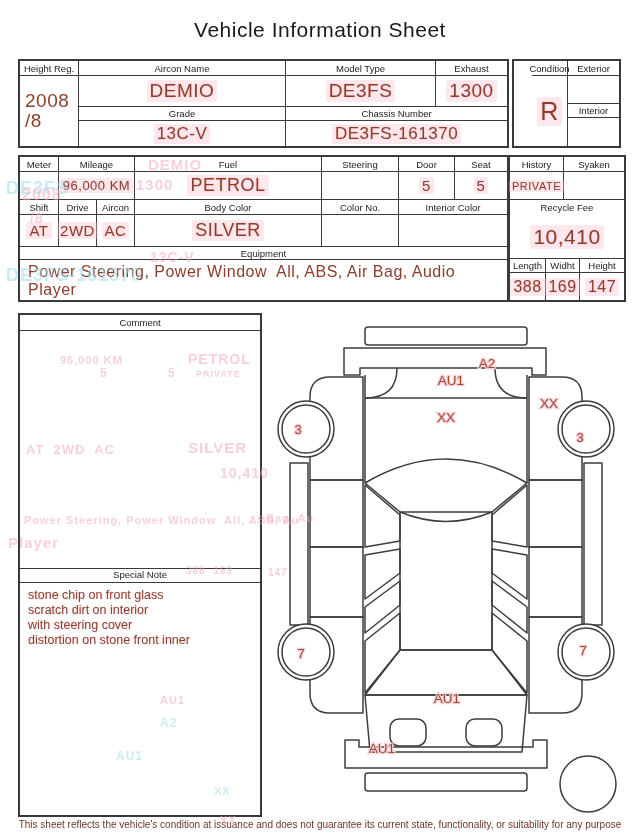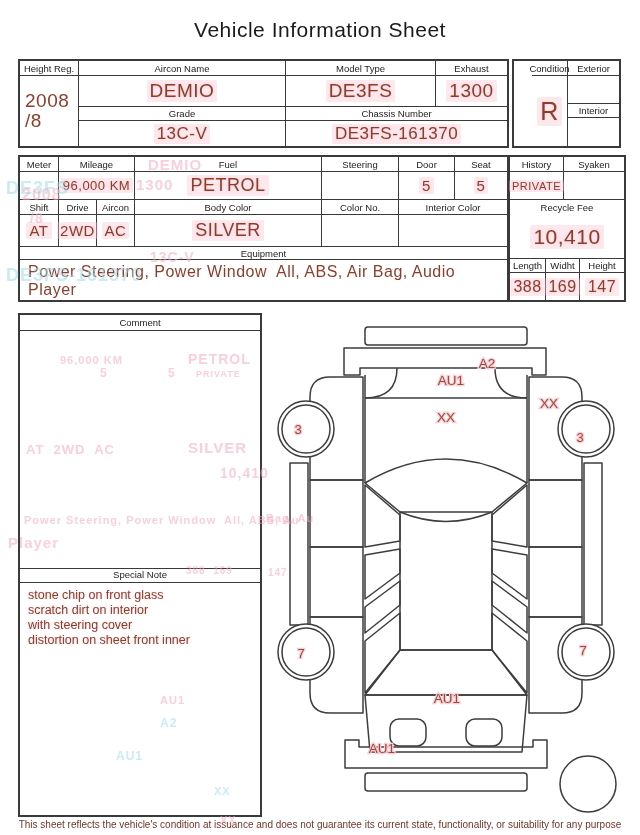--- a/index.html
+++ b/index.html
@@ -194,21 +194,21 @@
 
   <div class="box" style="left:18px;top:313px;width:244px;height:504px;">
     <div class="cbox-hdr hdr bb">Comment</div>
     <div class="sn-band">
       <span class="hdr">Special Note</span>
     </div>
     <div class="sn-text">
       <div>stone chip on front glass</div>
       <div>scratch dirt on interior</div>
       <div>with steering cover</div>
-      <div>distortion on sheet front inner</div>
+      <div>distortion on stone front inner</div>
     </div>
   </div>
 
   <svg class="diagram" viewBox="0 0 352 505">
     <g stroke="#3d3d3d" stroke-width="1.5" fill="none" stroke-linejoin="round">
       <rect x="95" y="12" width="162" height="18" rx="3"></rect>
       <path d="M74,33 L276,33 L276,60 L262,60 L262,53 L90,53 L90,60 L74,60 Z"></path>
       <path d="M127,53 Q127,83 95,83"></path>
       <path d="M225,53 Q225,83 257,83"></path>
       <line x1="95" y1="83" x2="257" y2="83"></line>

